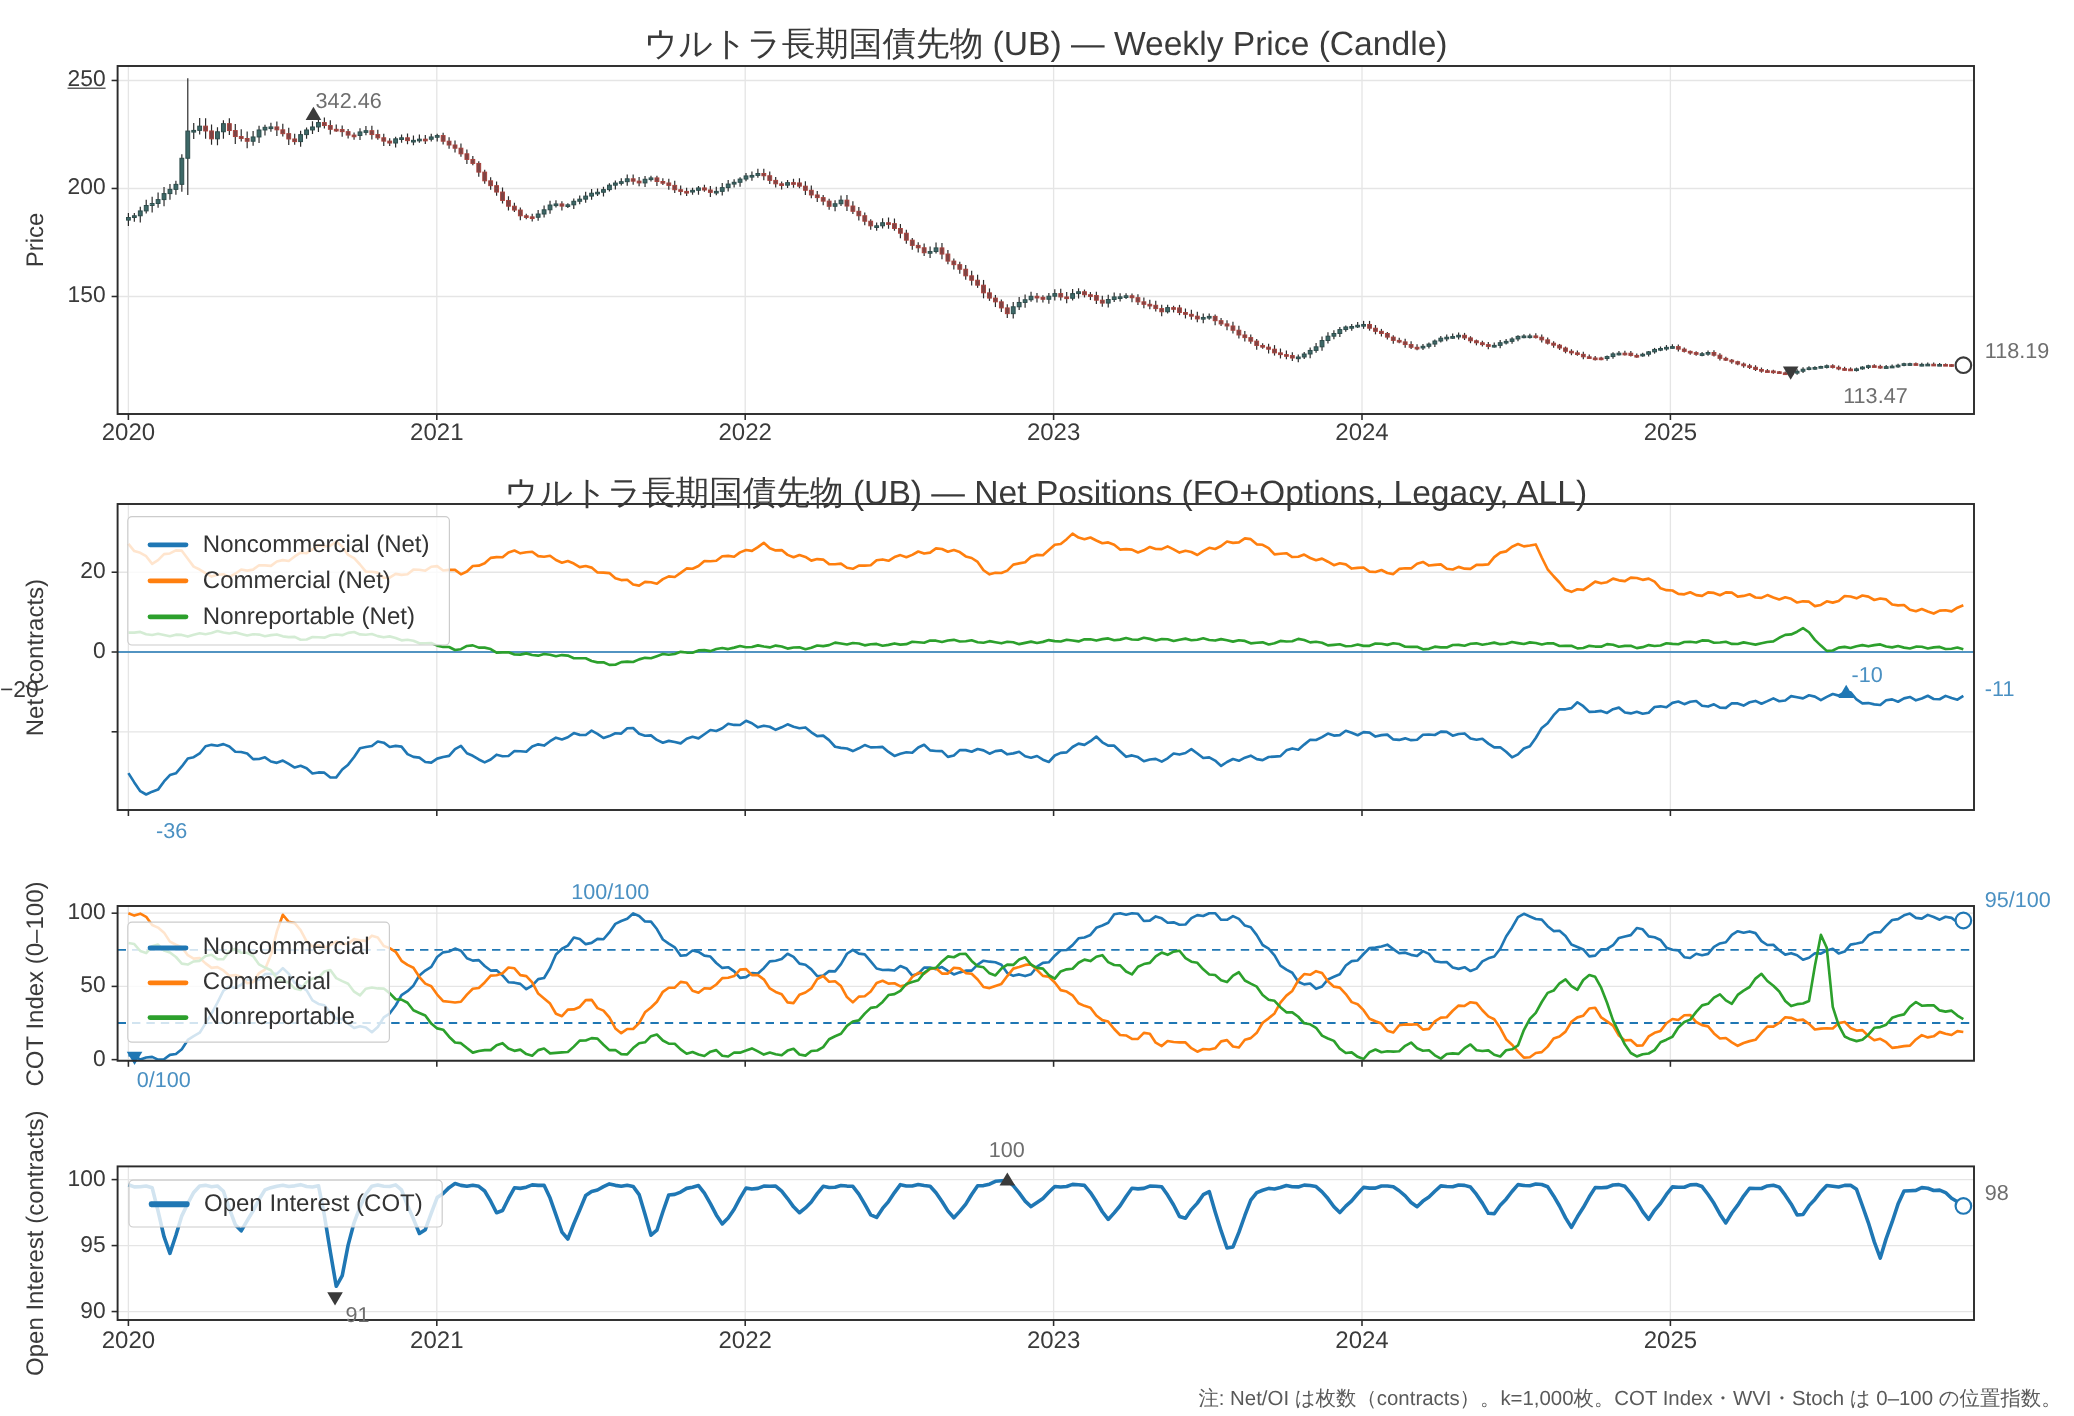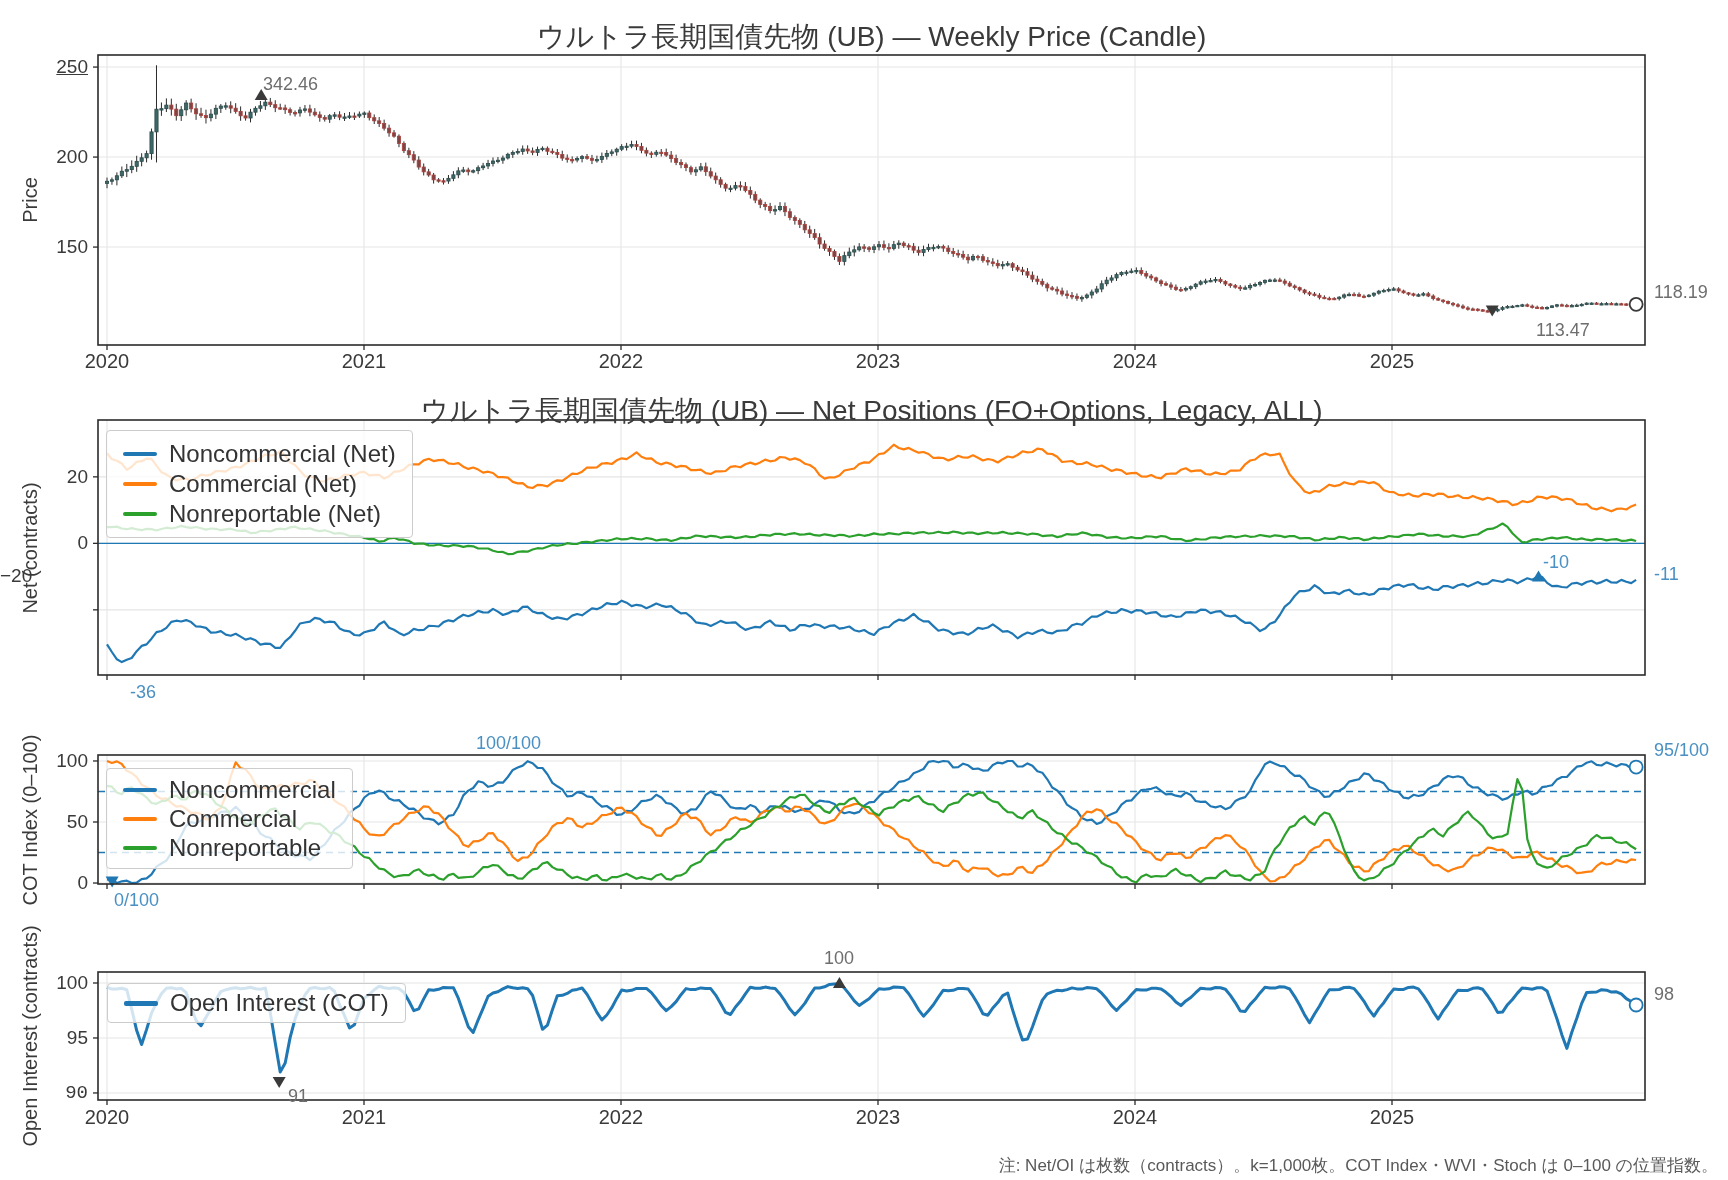--- a/index.html
+++ b/index.html
@@ -6,21 +6,21 @@
   body{font-family:"Liberation Sans","DejaVu Sans",sans-serif;color:#3a3a3a;}
   #fig{position:relative;width:1728px;height:1180px;background:#ffffff;overflow:hidden;}
   #chart-svg{position:absolute;left:0;top:0;}
   .title{position:absolute;left:98px;width:1547px;text-align:center;font-size:28px;color:#3a3a3a;white-space:nowrap;}
   .ylab{position:absolute;font-size:20px;color:#3a3a3a;white-space:nowrap;transform:translate(-50%,-50%) rotate(-90deg);}
   .xlab{position:absolute;left:98px;width:1547px;text-align:center;font-size:20px;color:#3a3a3a;}
   .ann{position:absolute;font-size:18px;white-space:nowrap;}
   .ann-blue{color:#4a90c2;}
   .ann-gray{color:#6e6e6e;}
   .legend{position:absolute;background:rgba(255,255,255,0.8);border:1px solid #cccccc;border-radius:4px;padding:8px 16px;display:flex;flex-direction:column;}
-  .lrow{display:flex;align-items:center;gap:12px;font-size:24px;color:#333;height:30px;white-space:nowrap;}
+  .lrow{display:flex;align-items:center;gap:12px;font-size:20px;color:#333;height:30px;white-space:nowrap;}
   .lswatch{width:34px;height:4px;border-radius:2px;flex:0 0 auto;}
   .tick{position:absolute;font-size:19px;color:#3a3a3a;white-space:nowrap;}
   .footer{position:absolute;font-size:17px;color:#595959;white-space:nowrap;}
 </style>
 </head>
 <body>
 
 <div id="fig">
   <svg id="chart-svg" width="1728" height="1180">
       <g>
@@ -836,21 +836,21 @@
       <span class="tick" style="left: 0px; top: 146.067px; width: 88px; text-align: right;">200</span>
       <span class="tick" style="left: 0px; top: 236.073px; width: 88px; text-align: right;">150</span>
       <span class="tick" style="left: 0px; top: 465.851px; width: 88px; text-align: right;">20</span>
       <span class="tick" style="left: 0px; top: 532.344px; width: 88px; text-align: right;">0</span>
       <span class="tick" style="left: 0px; top: 565px; width: 88px; text-align: left;">−20</span>
       <span class="tick" style="left: 0px; top: 749.98px; width: 88px; text-align: right;">100</span>
       <span class="tick" style="left: 0px; top: 811.002px; width: 88px; text-align: right;">50</span>
       <span class="tick" style="left: 0px; top: 872.024px; width: 88px; text-align: right;">0</span>
       <span class="tick" style="left: 0px; top: 971.997px; width: 88px; text-align: right;">100</span>
       <span class="tick" style="left: 0px; top: 1026.98px; width: 88px; text-align: right;">95</span>
-      <span class="tick" style="left: 0px; top: 1081.96px; width: 88px; text-align: right; font-family: Liberation Mono, monospace;">90</span>
+      <span class="tick" style="left: 0px; top: 1081.96px; width: 88px; text-align: right;">90</span>
       <span class="tick" style="left: 67px; top: 350px; width: 80px; text-align: center; font-size: 20px;">2020</span>
       <span class="tick" style="left: 324px; top: 350px; width: 80px; text-align: center; font-size: 20px;">2021</span>
       <span class="tick" style="left: 581px; top: 350px; width: 80px; text-align: center; font-size: 20px;">2022</span>
       <span class="tick" style="left: 838px; top: 350px; width: 80px; text-align: center; font-size: 20px;">2023</span>
       <span class="tick" style="left: 1095px; top: 350px; width: 80px; text-align: center; font-size: 20px;">2024</span>
       <span class="tick" style="left: 1352px; top: 350px; width: 80px; text-align: center; font-size: 20px;">2025</span>
       <span class="tick" style="left: 67px; top: 1106px; width: 80px; text-align: center; font-size: 20px;">2020</span>
       <span class="tick" style="left: 324px; top: 1106px; width: 80px; text-align: center; font-size: 20px;">2021</span>
       <span class="tick" style="left: 581px; top: 1106px; width: 80px; text-align: center; font-size: 20px;">2022</span>
       <span class="tick" style="left: 838px; top: 1106px; width: 80px; text-align: center; font-size: 20px;">2023</span>

